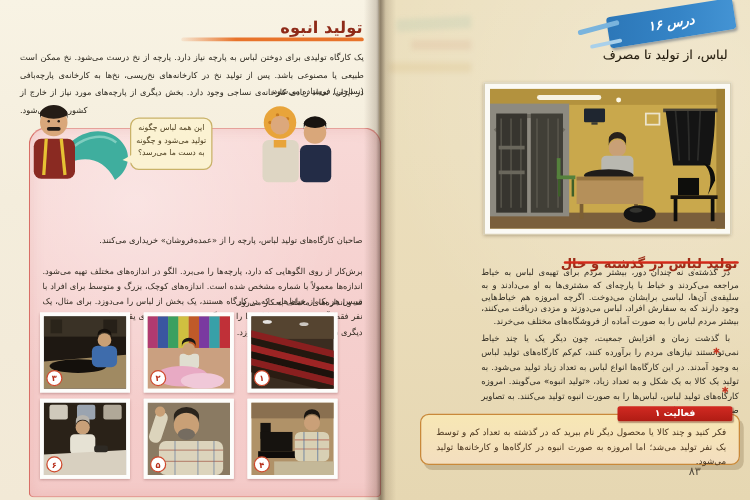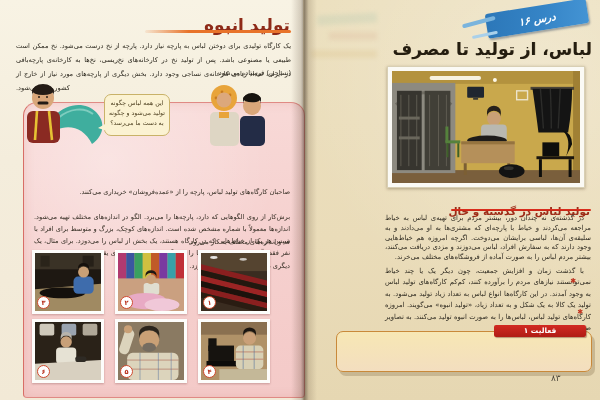--- a/index.html
+++ b/index.html
@@ -11,21 +11,21 @@
   .right-page{left:303px;width:297px;background:
       radial-gradient(circle at 80% 20%,rgba(255,255,255,.25),transparent 60%),
       linear-gradient(180deg,#ece0bf 0%,#eadcb9 60%,#e6d7b2 100%);}
   .gutter{position:absolute;left:291px;top:0;width:26px;height:400px;z-index:40;pointer-events:none;
       background:linear-gradient(90deg,rgba(80,60,40,0) 0%,rgba(80,60,40,.22) 38%,rgba(50,35,22,.5) 52%,rgba(80,60,40,.18) 68%,rgba(80,60,40,0) 100%);}
   
   .jt{direction:rtl;text-align:justify;color:#2e2a20;position:absolute;}
   .heading{position:absolute;direction:rtl;font-weight:bold;color:#8e2a18;}
   .pagenum{position:absolute;font-size:9px;color:#4c463a;direction:rtl;}
   
-  .lp-heading{top:15px;right:13px;font-size:17px;}
+  .lp-heading{top:15px;right:13px;font-size:13px;}
   .lp-underline{position:absolute;top:30px;right:12px;width:146px;height:3px;border-radius:2px;
       background:linear-gradient(270deg,#e8732a 0%,#e8732a 70%,rgba(232,115,42,.1) 100%);}
   .lp-para1{top:40px;right:12px;left:16px;font-size:6.6px;line-height:13.5px;}
   .lp-para2{top:68px;right:12px;left:16px;font-size:6.6px;line-height:13.5px;text-align-last:left;}
   .pink-panel{position:absolute;left:23px;top:102px;width:280px;height:294px;z-index:1;
       border:1.5px solid #e08a84;border-left-color:#d86e66;border-radius:14px 14px 4px 4px;
       background:radial-gradient(circle at 30% 20%,rgba(255,255,255,.35),transparent 55%),
                  linear-gradient(180deg,#f8d9d7 0%,#f5cfcd 55%,#f4cac8 100%);
       box-shadow:inset 0 0 10px rgba(220,140,130,.25);}
   .panel-para{direction:rtl;text-align:justify;color:#332c22;position:absolute;left:34px;right:13px;
@@ -53,21 +53,21 @@
   .ribbon{position:absolute;left:183px;top:6px;width:102px;height:25px;z-index:5;
       transform:rotate(-9deg);border-radius:3px;
       background:linear-gradient(100deg,#2c77b8 0%,#3584c6 55%,#4494d4 100%);
       box-shadow:1px 2px 2px rgba(40,60,90,.4);
       display:flex;align-items:center;justify-content:center;}
   .ribbon::before{content:"";position:absolute;left:-24px;top:5px;width:34px;height:4px;
       background:#7ab4dd;border-radius:3px;transform:rotate(-6deg);}
   .ribbon::after{content:"";position:absolute;left:-16px;bottom:3px;width:26px;height:3px;
       background:#a9d0ea;border-radius:3px;transform:rotate(-3deg);}
   .ribbon span{color:#fff;font-size:10.5px;font-weight:bold;font-style:italic;direction:rtl;letter-spacing:1px;}
-  .rp-title{position:absolute;top:39px;right:8px;direction:rtl;font-size:17px;font-weight:bold;
+  .rp-title{position:absolute;top:39px;right:18px;direction:rtl;font-size:10px;font-weight:normal;
       color:#241d10;letter-spacing:.2px;text-shadow:.3px .3px 0 rgba(90,70,40,.35);}
   .photo-frame{position:absolute;left:84px;top:66px;width:198px;height:122px;background:#fbfaf5;
       padding:4px;box-sizing:border-box;box-shadow:0 1px 3px rgba(80,60,30,.4);border:1px solid #d8cfb4;}
   .photo-frame svg{display:block;width:100%;height:100%;}
   .rp-heading{top:195px;right:10px;font-size:10.5px;color:#9c2c18;margin-top:10px;}
   .rp-underline{position:absolute;top:209px;right:9px;width:140px;height:2.4px;border-radius:2px;
       background:linear-gradient(180deg,#e03020 0%,#c42414 100%);}
   .rp-para{position:absolute;left:82px;right:9px;direction:rtl;text-align:justify;
       color:#2e2a20;font-size:6.8px;text-indent:7px;}
   .rp-para1{top:214px;line-height:9.8px;}
@@ -312,19 +312,20 @@
     <div class="rp-underline"></div>
 
     <div class="rp-para rp-para1">در گذشته‌ی نه چندان دور، بیشتر مردم برای تهیه‌ی لباس به خیاط مراجعه می‌کردند و خیاط با پارچه‌ای که مشتری‌ها به او می‌دادند و به سلیقه‌ی آن‌ها، لباسی برایشان می‌دوخت. اگرچه امروزه هم خیاط‌هایی وجود دارند که به سفارش افراد، لباس می‌دوزند و مزدی دریافت می‌کنند، بیشتر مردم لباس را به صورت آماده از فروشگاه‌های مختلف می‌خرند.</div>
     <div class="rp-para rp-para2">با گذشت زمان و افزایش جمعیت، چون دیگر یک یا چند خیاط نمی‌توانستند نیازهای مردم را برآورده کنند، کم‌کم کارگاه‌های تولید لباس به وجود آمدند. در این کارگاه‌ها انواع لباس به تعداد زیاد تولید می‌شود. به تولید یک کالا به یک شکل و به تعداد زیاد، «تولید انبوه» می‌گویند. امروزه کارگاه‌های تولید لباس، لباس‌ها را به صورت انبوه تولید می‌کنند. به تصاویر صفحه‌ی بعد توجه کنید.</div>
 
     <span class="star star1">✱</span>
     <span class="star star2">✱</span>
 
     <div class="activity">
       <div class="activity-label">فعالیت ۱</div>
+      <div class="activity-text">فکر کنید و چند کالا یا محصول دیگر نام ببرید که در گذشته به تعداد کم و توسط یک نفر تولید می‌شد؛ اما امروزه به صورت انبوه در کارگاه‌ها و کارخانه‌ها تولید می‌شود.</div>
     </div>
 
     <div class="pagenum rp-pagenum">۸۳</div>
   </div>
 
   <div class="gutter"></div>
 </div>
 
 </body></html>

